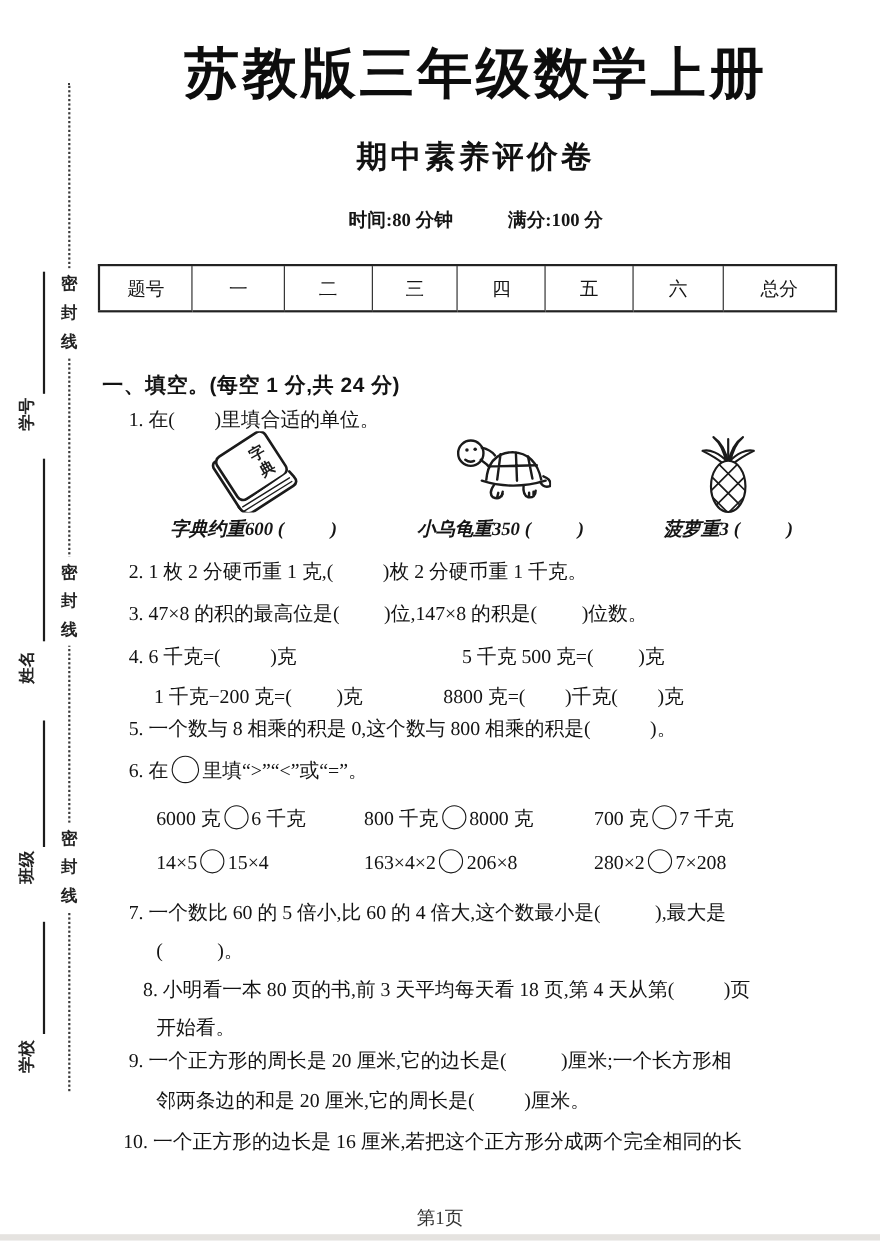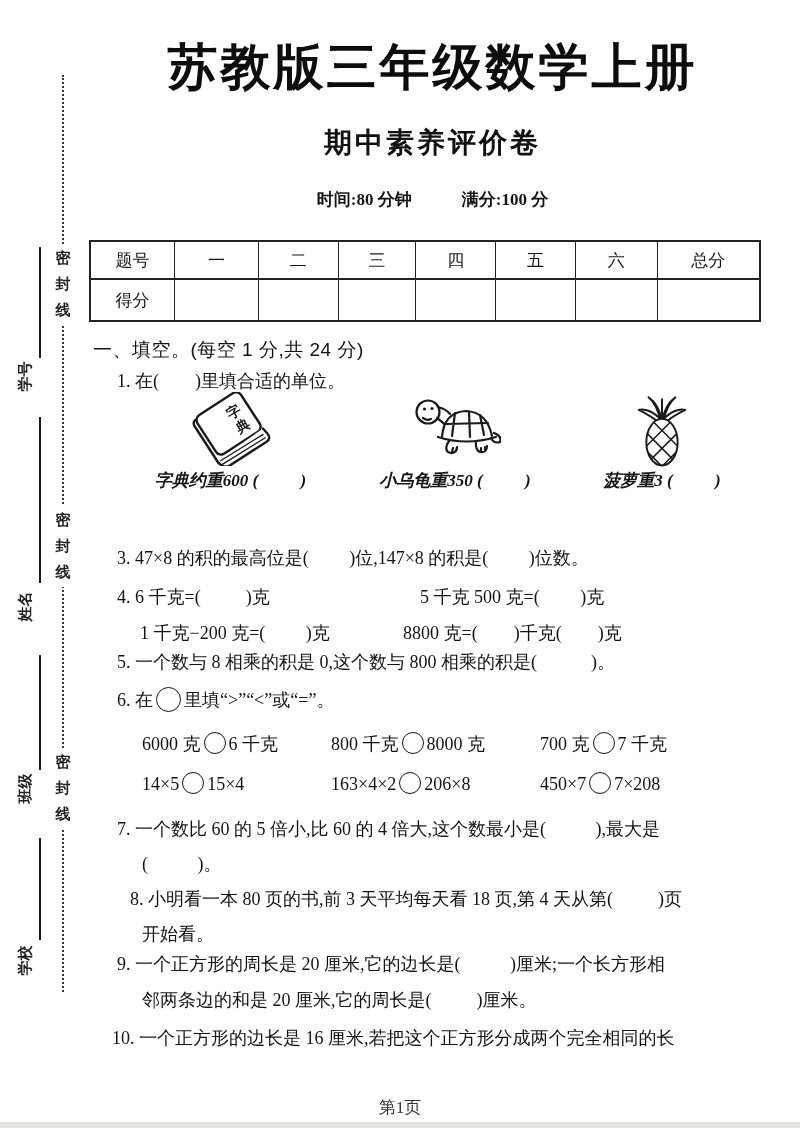--- a/index.html
+++ b/index.html
@@ -29,21 +29,21 @@
   
   .score-table{position:absolute;left:89px;top:240px;width:672px;border-collapse:collapse;
                font-size:17px;text-align:center;}
   .score-table td{border:1.5px solid #222;height:36px;padding:0;}
   .score-table tr:first-child td{border-bottom-width:2.5px;}
   .score-table{border:2.5px solid #222;}
   .score-table tr:last-child td{height:40px;}
 
   
   .line{position:absolute;font-size:18px;white-space:nowrap;color:#131313;}
-  .sec-head{font-weight:normal;font-size:19px;letter-spacing:0.5px;}
+  .sec-head{font-weight:bold;font-size:19px;letter-spacing:0.5px;}
 
   .fig-col{position:absolute;top:392px;height:100px;display:flex;flex-direction:column;
            justify-content:space-between;align-items:center;}
   .fig-caption{font-size:17px;font-weight:bold;white-space:nowrap;font-style:italic;}
 
   .circle{display:inline-block;width:20px;height:20px;border:1.6px solid #161616;
           border-radius:50%;vertical-align:-4px;margin:0 3px;background:#fff;}
   .circle.big{width:23px;height:23px;vertical-align:-6px;}
 
   .footer{position:absolute;left:0;right:0;top:1096px;text-align:center;font-size:17px;color:#333;}
@@ -106,30 +106,20 @@
         <tr>
       <td>题号</td>
       <td>一</td>
       <td>二</td>
       <td>三</td>
       <td>四</td>
       <td>五</td>
       <td>六</td>
       <td>总分</td>
     </tr>
-    <tr>
-      <td>得分</td>
-      <td></td>
-      <td></td>
-      <td></td>
-      <td></td>
-      <td></td>
-      <td></td>
-      <td></td>
-    </tr>
   </tbody>
     </table>
 
   <div class="line sec-head sans" style="left:93px;top:337px">一、填空。(每空 1 分,共 24 分)</div>
 
   <div class="line" style="left:117px;top:369px">1. 在(&nbsp;&nbsp;&nbsp;&nbsp;&nbsp;&nbsp;&nbsp;&nbsp;)里填合适的单位。</div>
 
   <div class="fig-col" style="left:128px;width:205px">
     <svg width="100" height="74" viewBox="0 0 100 74">
       <g transform="rotate(-33 50 37)" stroke="#1b1b1b" stroke-width="2.4" fill="none" stroke-linejoin="round" stroke-linecap="round">
@@ -180,20 +170,21 @@
         <ellipse cx="29" cy="56" rx="17.5" ry="26" fill="#fff"></ellipse>
         <g clip-path="url(#pine-clip)" stroke-width="1.7">
           <path d="M-6 48 L40 94 M4 38 L50 84 M14 28 L60 74 M24 18 L70 64"></path>
           <path d="M64 48 L18 94 M54 38 L8 84 M44 28 L-2 74 M34 18 L-12 64"></path>
         </g>
       </g>
     </svg>
     <div class="fig-caption">菠萝重3 (&nbsp;&nbsp;&nbsp;&nbsp;&nbsp;&nbsp;&nbsp;&nbsp;&nbsp;&nbsp;)</div>
   </div>
 
+  <div class="line" style="left:117px;top:507px">2. 1 枚 2 分硬币重 1 克,(&nbsp;&nbsp;&nbsp;&nbsp;&nbsp;&nbsp;&nbsp;&nbsp;&nbsp;&nbsp;)枚 2 分硬币重 1 千克。</div>
   <div class="line" style="left:117px;top:546px">3. 47×8 的积的最高位是(&nbsp;&nbsp;&nbsp;&nbsp;&nbsp;&nbsp;&nbsp;&nbsp;&nbsp;)位,147×8 的积是(&nbsp;&nbsp;&nbsp;&nbsp;&nbsp;&nbsp;&nbsp;&nbsp;&nbsp;)位数。</div>
 
   <div class="line" style="left:117px;top:585px">4. 6 千克=(&nbsp;&nbsp;&nbsp;&nbsp;&nbsp;&nbsp;&nbsp;&nbsp;&nbsp;&nbsp;)克</div>
   <div class="line" style="left:420px;top:585px">5 千克 500 克=(&nbsp;&nbsp;&nbsp;&nbsp;&nbsp;&nbsp;&nbsp;&nbsp;&nbsp;)克</div>
   <div class="line" style="left:140px;top:621px">1 千克−200 克=(&nbsp;&nbsp;&nbsp;&nbsp;&nbsp;&nbsp;&nbsp;&nbsp;&nbsp;)克</div>
   <div class="line" style="left:403px;top:621px">8800 克=(&nbsp;&nbsp;&nbsp;&nbsp;&nbsp;&nbsp;&nbsp;&nbsp;)千克(&nbsp;&nbsp;&nbsp;&nbsp;&nbsp;&nbsp;&nbsp;&nbsp;)克</div>
 
   <div class="line" style="left:117px;top:650px">5. 一个数与 8 相乘的积是 0,这个数与 800 相乘的积是(&nbsp;&nbsp;&nbsp;&nbsp;&nbsp;&nbsp;&nbsp;&nbsp;&nbsp;&nbsp;&nbsp;&nbsp;)。</div>
 
   <div class="line" style="left:117px;top:687px">
@@ -210,21 +201,21 @@
     <span>700 克</span><span class="circle"></span><span>7 千克</span>
   </div>
 
   <div class="line" style="left:142px;top:772px">
     <span>14×5</span><span class="circle"></span><span>15×4</span>
   </div>
   <div class="line" style="left:331px;top:772px">
     <span>163×4×2</span><span class="circle"></span><span>206×8</span>
   </div>
   <div class="line" style="left:540px;top:772px">
-    <span>450×7</span><span class="circle"></span><span>7×208</span>
+    <span>280×2</span><span class="circle"></span><span>7×208</span>
   </div>
 
   <div class="line" style="left:117px;top:817px">7. 一个数比 60 的 5 倍小,比 60 的 4 倍大,这个数最小是(&nbsp;&nbsp;&nbsp;&nbsp;&nbsp;&nbsp;&nbsp;&nbsp;&nbsp;&nbsp;&nbsp;),最大是</div>
   <div class="line" style="left:142px;top:852px">(&nbsp;&nbsp;&nbsp;&nbsp;&nbsp;&nbsp;&nbsp;&nbsp;&nbsp;&nbsp;&nbsp;)。</div>
 
   <div class="line" style="left:130px;top:887px">8. 小明看一本 80 页的书,前 3 天平均每天看 18 页,第 4 天从第(&nbsp;&nbsp;&nbsp;&nbsp;&nbsp;&nbsp;&nbsp;&nbsp;&nbsp;&nbsp;)页</div>
   <div class="line" style="left:142px;top:922px">开始看。</div>
 
   <div class="line" style="left:117px;top:952px">9. 一个正方形的周长是 20 厘米,它的边长是(&nbsp;&nbsp;&nbsp;&nbsp;&nbsp;&nbsp;&nbsp;&nbsp;&nbsp;&nbsp;&nbsp;)厘米;一个长方形相</div>
   <div class="line" style="left:142px;top:988px">邻两条边的和是 20 厘米,它的周长是(&nbsp;&nbsp;&nbsp;&nbsp;&nbsp;&nbsp;&nbsp;&nbsp;&nbsp;&nbsp;)厘米。</div>

